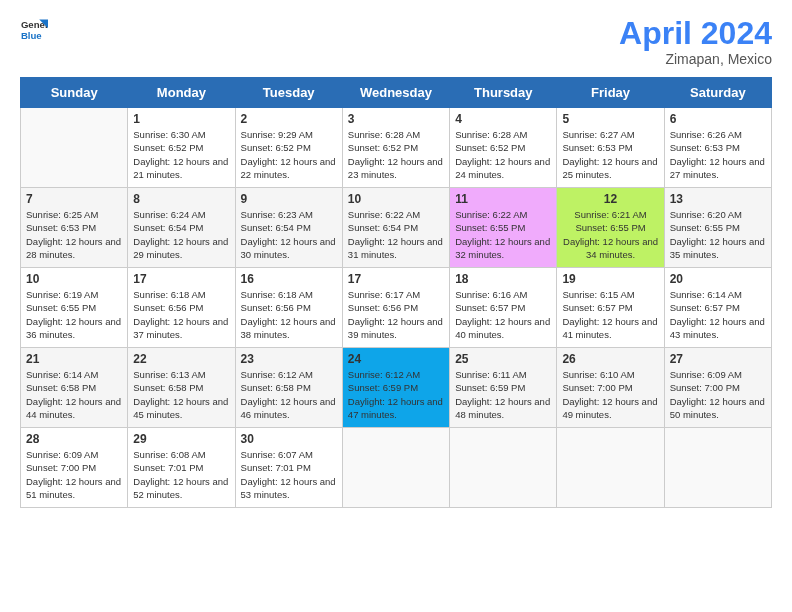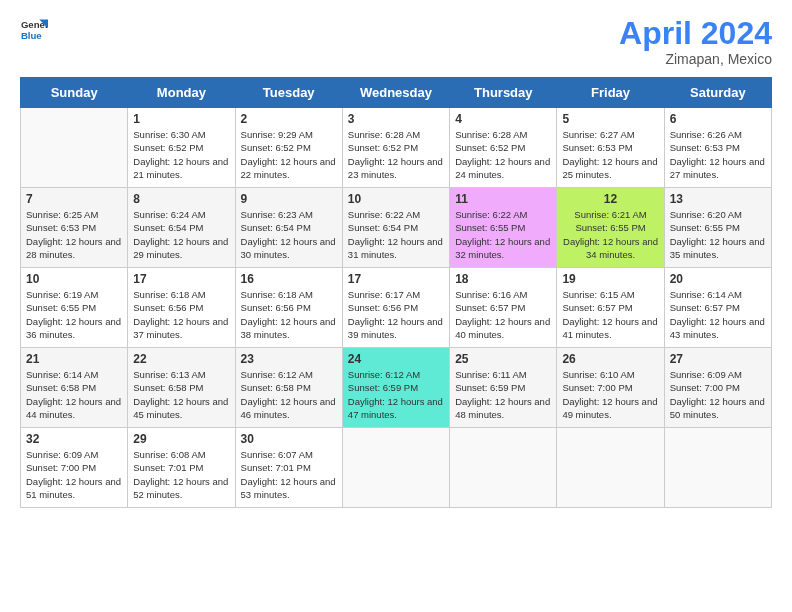--- a/index.html
+++ b/index.html
@@ -255,21 +255,21 @@
         <span class="day-info">Sunrise: 6:13 AM</span><br>
         <span class="day-info">Sunset: 6:58 PM</span><br>
         <span class="day-info">Daylight: 12 hours and 45 minutes.</span>
       </td>
           <td style="background: rgb(245, 245, 245); margin-top: 44px;">
         <span class="day-number">23</span>
         <span class="day-info">Sunrise: 6:12 AM</span><br>
         <span class="day-info">Sunset: 6:58 PM</span><br>
         <span class="day-info">Daylight: 12 hours and 46 minutes.</span>
       </td>
-          <td style="background: #5eead4;">
+          <td style="background: #0ea5e9;">
         <span class="day-number">24</span>
         <span class="day-info">Sunrise: 6:12 AM</span><br>
         <span class="day-info">Sunset: 6:59 PM</span><br>
         <span class="day-info">Daylight: 12 hours and 47 minutes.</span>
       </td>
           <td style="background: rgb(245, 245, 245);">
         <span class="day-number">25</span>
         <span class="day-info">Sunrise: 6:11 AM</span><br>
         <span class="day-info">Sunset: 6:59 PM</span><br>
         <span class="day-info">Daylight: 12 hours and 48 minutes.</span>
@@ -282,21 +282,21 @@
       </td>
           <td style="background: rgb(245, 245, 245); margin-top: 48px;">
         <span class="day-number">27</span>
         <span class="day-info">Sunrise: 6:09 AM</span><br>
         <span class="day-info">Sunset: 7:00 PM</span><br>
         <span class="day-info">Daylight: 12 hours and 50 minutes.</span>
       </td>
         </tr>
         <tr>
           <td>
-        <span class="day-number">32</span>
+        <span class="day-number">28</span>
         <span class="day-info">Sunrise: 6:09 AM</span><br>
         <span class="day-info">Sunset: 7:00 PM</span><br>
         <span class="day-info">Daylight: 12 hours and 51 minutes.</span>
       </td>
           <td>
         <span class="day-number">29</span>
         <span class="day-info">Sunrise: 6:08 AM</span><br>
         <span class="day-info">Sunset: 7:01 PM</span><br>
         <span class="day-info">Daylight: 12 hours and 52 minutes.</span>
       </td>

